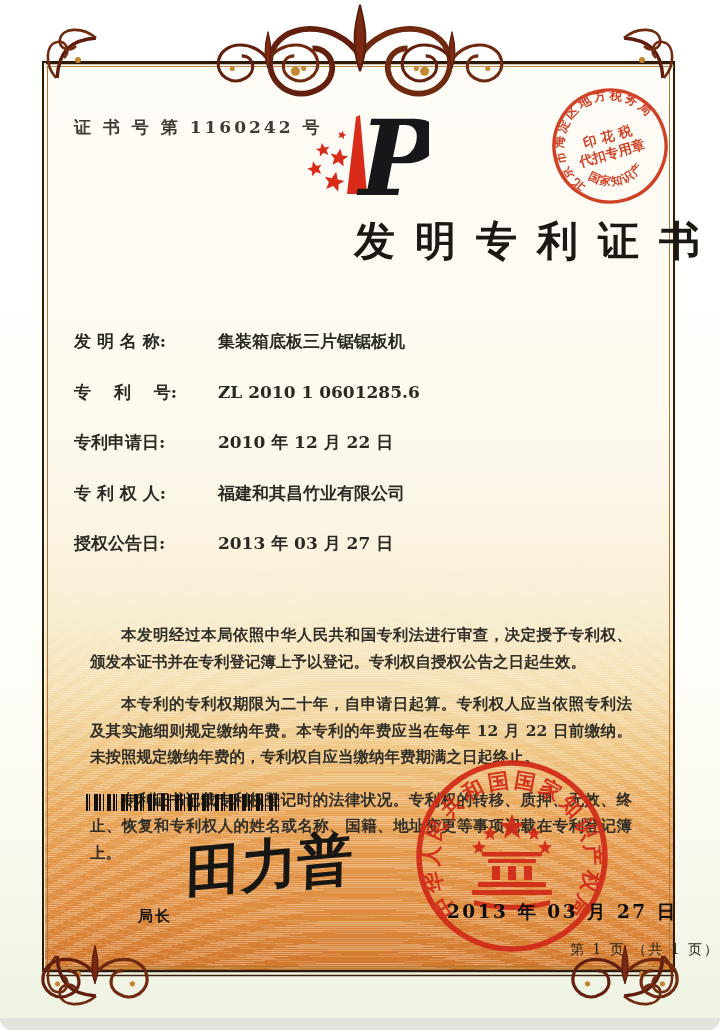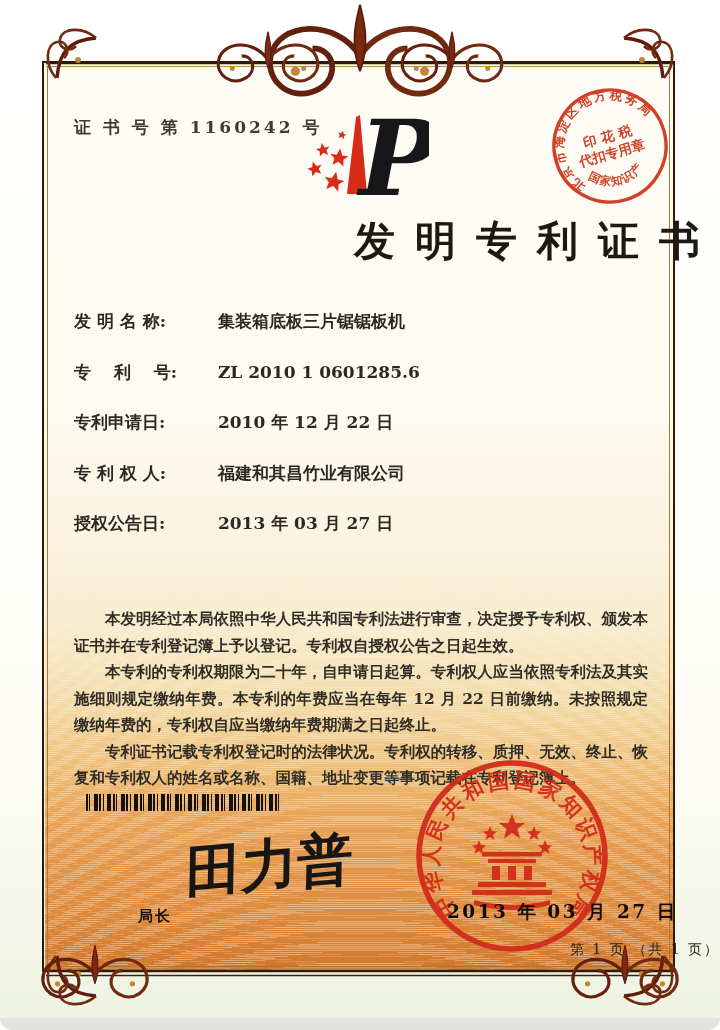--- a/index.html
+++ b/index.html
@@ -32,27 +32,27 @@
   
   .cert-no{position:absolute;left:74px;top:116px;z-index:5;font-size:17px;color:#3f3b34;
     letter-spacing:3px;font-weight:600;}
   .logo{position:absolute;left:293px;top:92px;z-index:5;}
   .tax-stamp{position:absolute;left:548px;top:84px;z-index:6;transform:rotate(-16deg);opacity:.92;}
   .title{position:absolute;left:0;top:214px;width:720px;z-index:5;text-align:right;
     font-size:41px;font-weight:bold;color:#1c1914;letter-spacing:20px;text-indent:20px;}
 
   .fields{position:absolute;left:74px;top:310px;width:575px;z-index:5;}
   .frow{height:50.5px;font-size:17px;color:#2b2923;font-weight:600;white-space:nowrap;}
-  .flabel{display:inline-block;min-width:122px;}
+  .flabel{display:inline-block;min-width:122px;margin-top:20px;}
   .fvalue{margin-left:16px;}
 
   .paras{position:absolute;left:74px;top:606px;width:574px;z-index:5;
     font-size:15.5px;line-height:26.5px;color:#312e27;font-weight:600;
     text-align:justify;}
-  .paras p{margin:0;text-indent:2em;}
+  .paras p{margin:16px;text-indent:2em;}
 
   .barcode{position:absolute;left:86px;top:794px;width:194px;height:17px;z-index:5;
     background:repeating-linear-gradient(90deg,
       #15110d 0 2px, rgba(0,0,0,0) 2px 3.5px,
       #15110d 3.5px 4.5px, rgba(0,0,0,0) 4.5px 8px,
       #15110d 8px 12px, rgba(0,0,0,0) 12px 13.5px);}
 
   .sig-title{position:absolute;left:138px;top:907px;z-index:5;font-size:15px;color:#17150f;
     font-weight:bold;letter-spacing:2px;}
   .sig-svg{position:absolute;left:182px;top:818px;z-index:5;}

